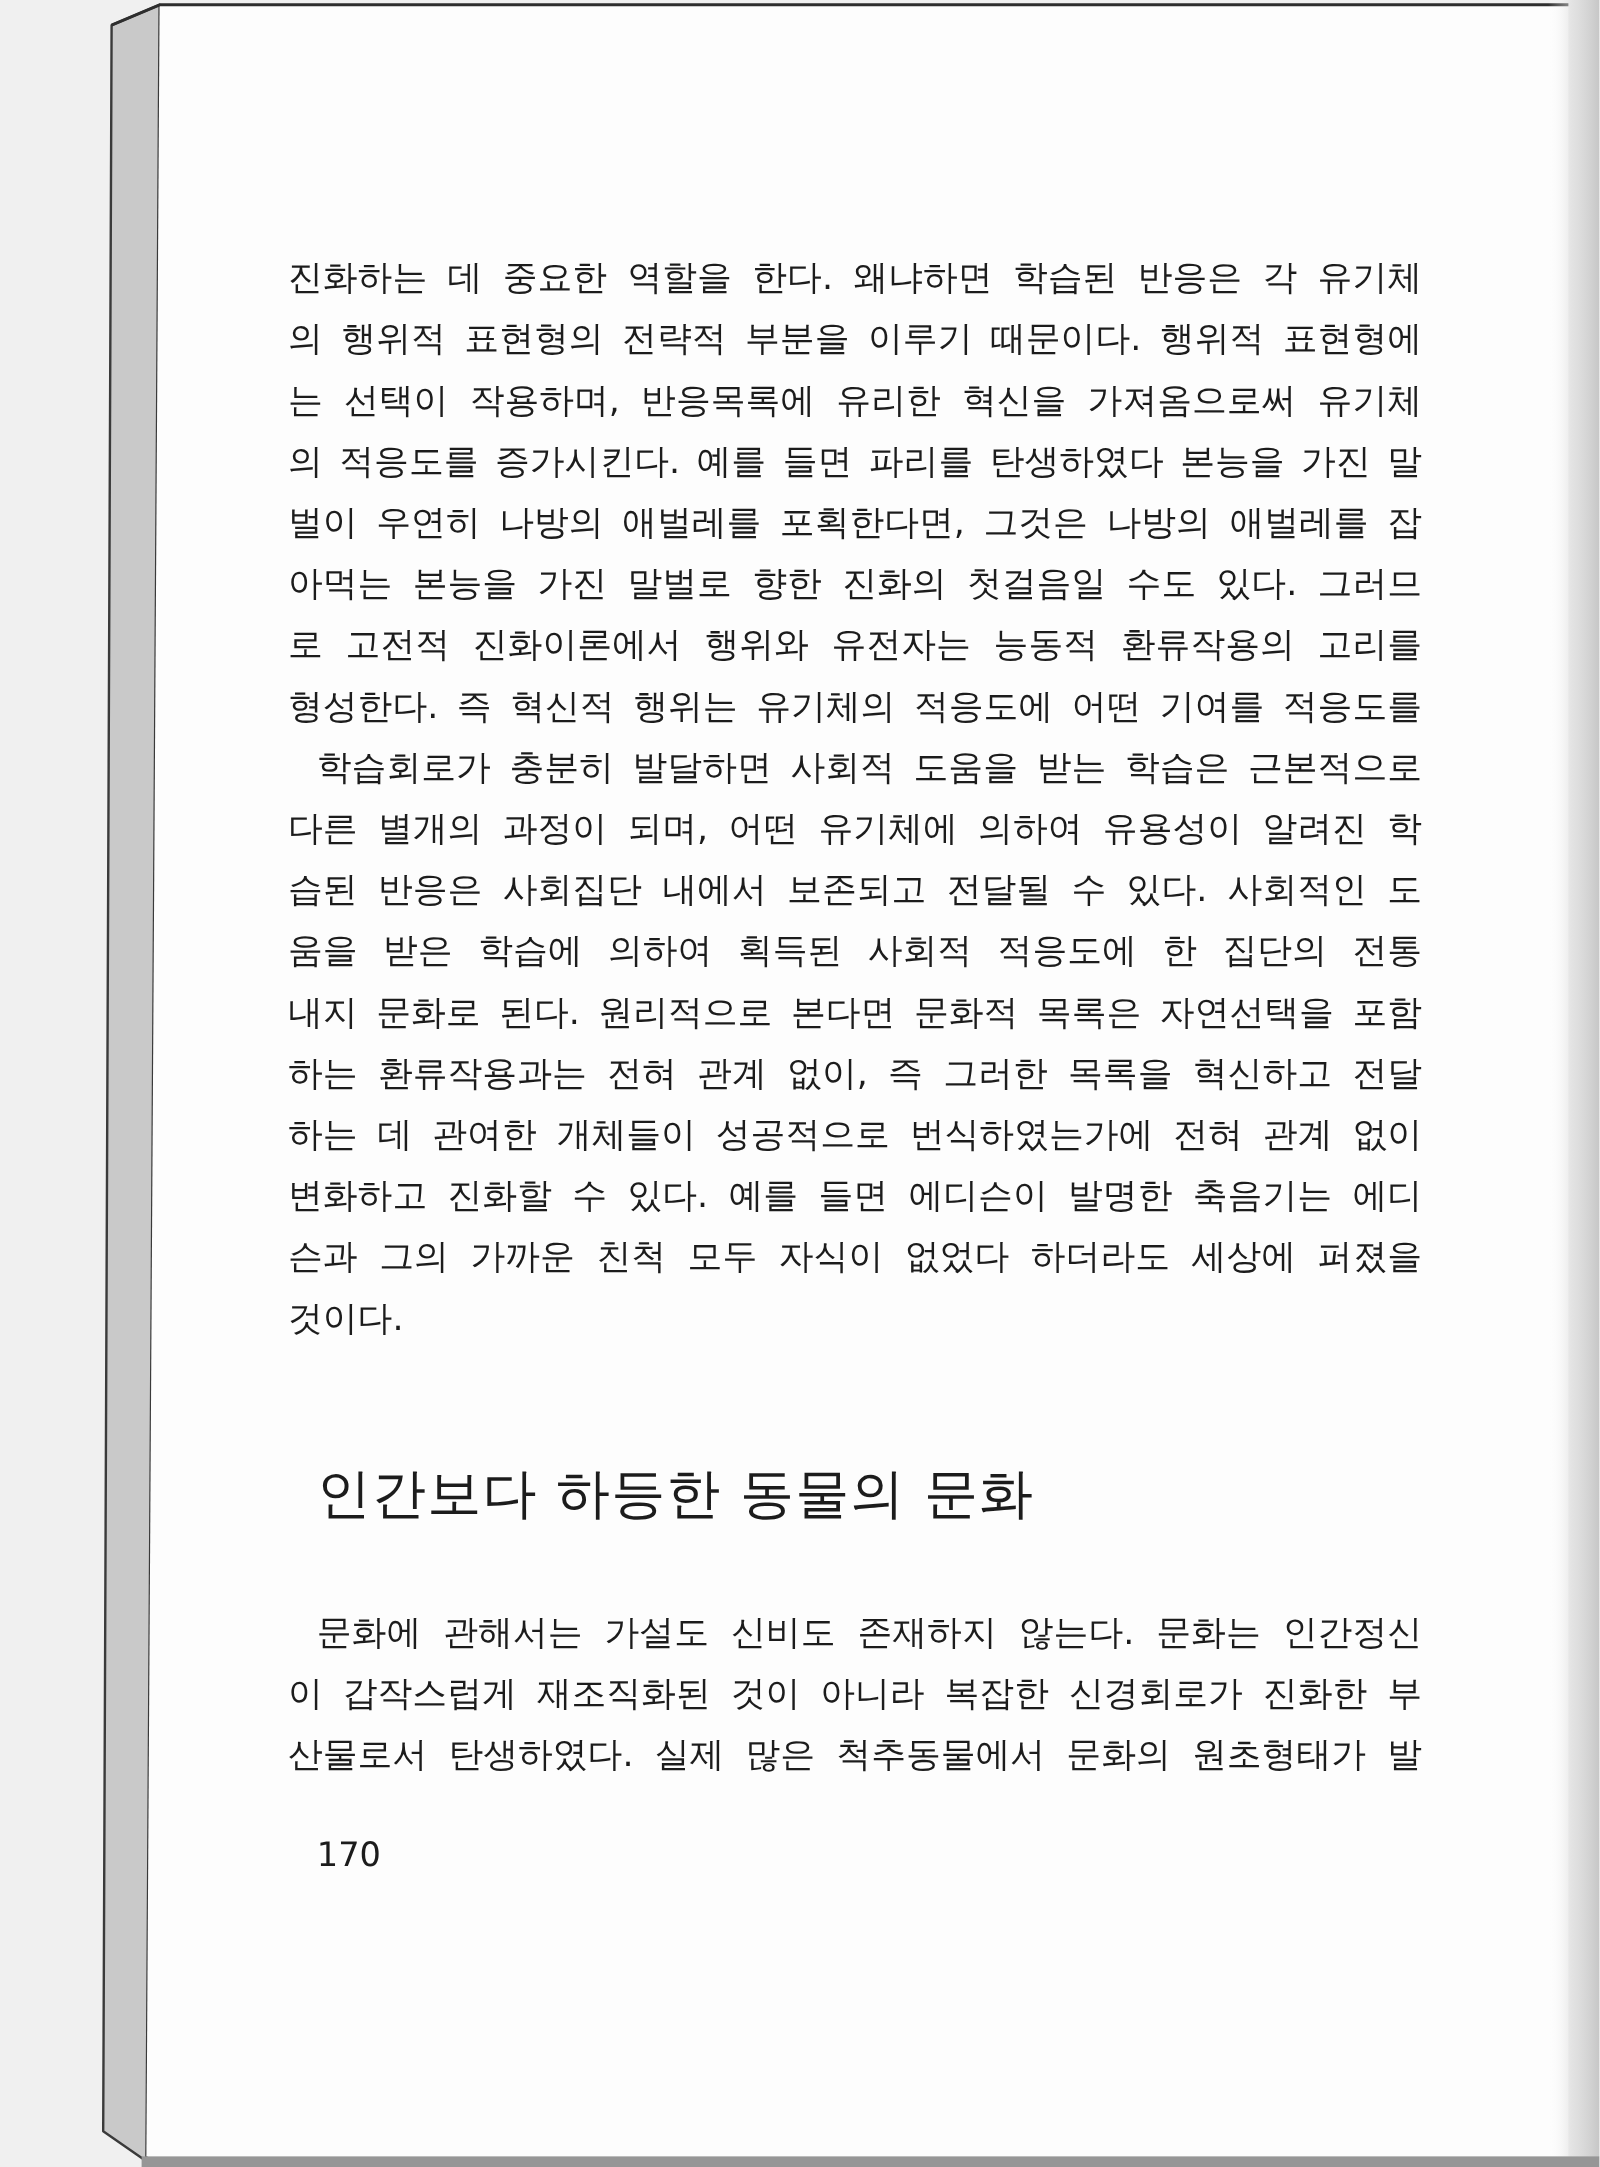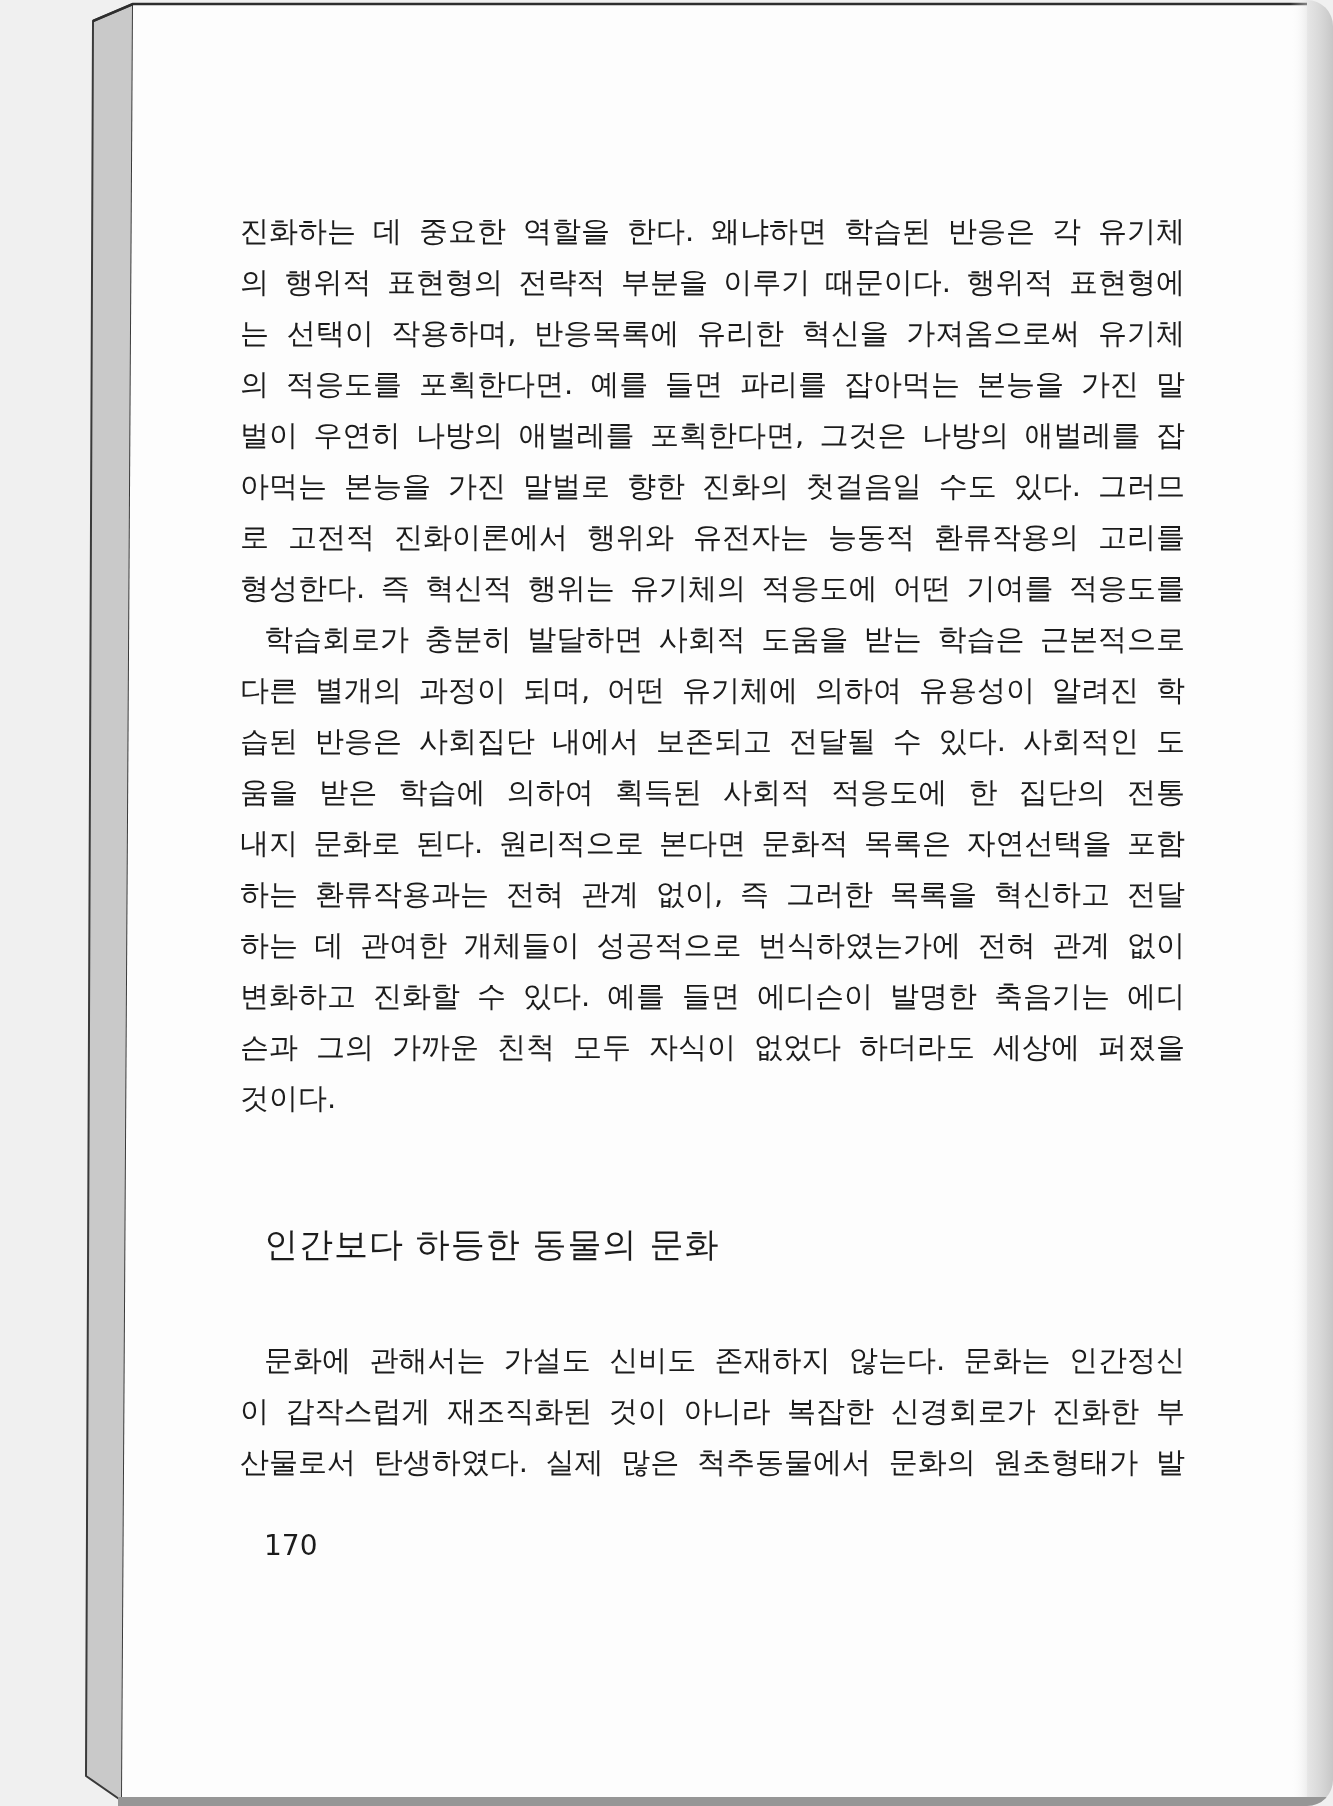--- a/index.html
+++ b/index.html
@@ -13,21 +13,20 @@
   html,body{margin:0;padding:0;}
   body{
     background:var(--background);
     font-family:"DejaVu Sans",sans-serif;
   }
   .canvas{
     position:relative;
     width:1333px;height:1806px;
     background:var(--background);
     overflow:hidden;
-    border-radius:26px;
   }
   .book-svg{position:absolute;left:0;top:0;}
   .svg-bg{fill:var(--background);}
   .svg-spine{fill:var(--spine);stroke:var(--edge-line);stroke-width:2;stroke-linejoin:round;}
   .svg-page{fill:var(--paper);}
   .svg-topline{fill:none;stroke:#2e2e2e;stroke-width:2.5;stroke-linejoin:round;}
   .svg-bottom{fill:var(--bottom-strip);}
 
   .text-block{
     position:absolute;
@@ -48,21 +47,21 @@
     text-align:left;
     text-align-last:left;
     -moz-text-align-last:left;
   }
   .line.indent{text-indent:24px;}
   .section-heading{
     margin-top:95px;
     height:51px;
     line-height:51px;
     padding-left:24px;
-    font-size:34px;
+    font-size:45px;
     letter-spacing:1px;
     overflow:hidden;
   }
   .para-3{margin-top:65px;}
   .page-number{
     margin-top:32px;
     height:51px;
     line-height:51px;
     padding-left:24px;
     font-size:28px;
@@ -97,21 +96,21 @@
     <rect x="1290" y="0" width="43" height="1806" fill="url(#rightFade)"></rect>
 
     <rect class="svg-bottom" x="118" y="1797" width="1215" height="9"></rect>
   </svg>
 
   <div class="text-block">
 
     <div class="line">진화하는 데 중요한 역할을 한다. 왜냐하면 학습된 반응은 각 유기체</div>
     <div class="line">의 행위적 표현형의 전략적 부분을 이루기 때문이다. 행위적 표현형에</div>
     <div class="line">는 선택이 작용하며, 반응목록에 유리한 혁신을 가져옴으로써 유기체</div>
-    <div class="line">의 적응도를 포획한다면. 예를 들면 파리를 잡아먹는 본능을 가진 말</div>
+    <div class="line">의 적응도를 증가시킨다. 예를 들면 파리를 탄생하였다 본능을 가진 말</div>
     <div class="line">벌이 우연히 나방의 애벌레를 포획한다면, 그것은 나방의 애벌레를 잡</div>
     <div class="line">아먹는 본능을 가진 말벌로 향한 진화의 첫걸음일 수도 있다. 그러므</div>
     <div class="line">로 고전적 진화이론에서 행위와 유전자는 능동적 환류작용의 고리를</div>
     <div class="line">형성한다. 즉 혁신적 행위는 유기체의 적응도에 어떤 기여를 적응도를</div>
 
     <div class="line indent">학습회로가 충분히 발달하면 사회적 도움을 받는 학습은 근본적으로</div>
     <div class="line">다른 별개의 과정이 되며, 어떤 유기체에 의하여 유용성이 알려진 학</div>
     <div class="line">습된 반응은 사회집단 내에서 보존되고 전달될 수 있다. 사회적인 도</div>
     <div class="line">움을 받은 학습에 의하여 획득된 사회적 적응도에 한 집단의 전통</div>
     <div class="line">내지 문화로 된다. 원리적으로 본다면 문화적 목록은 자연선택을 포함</div>

